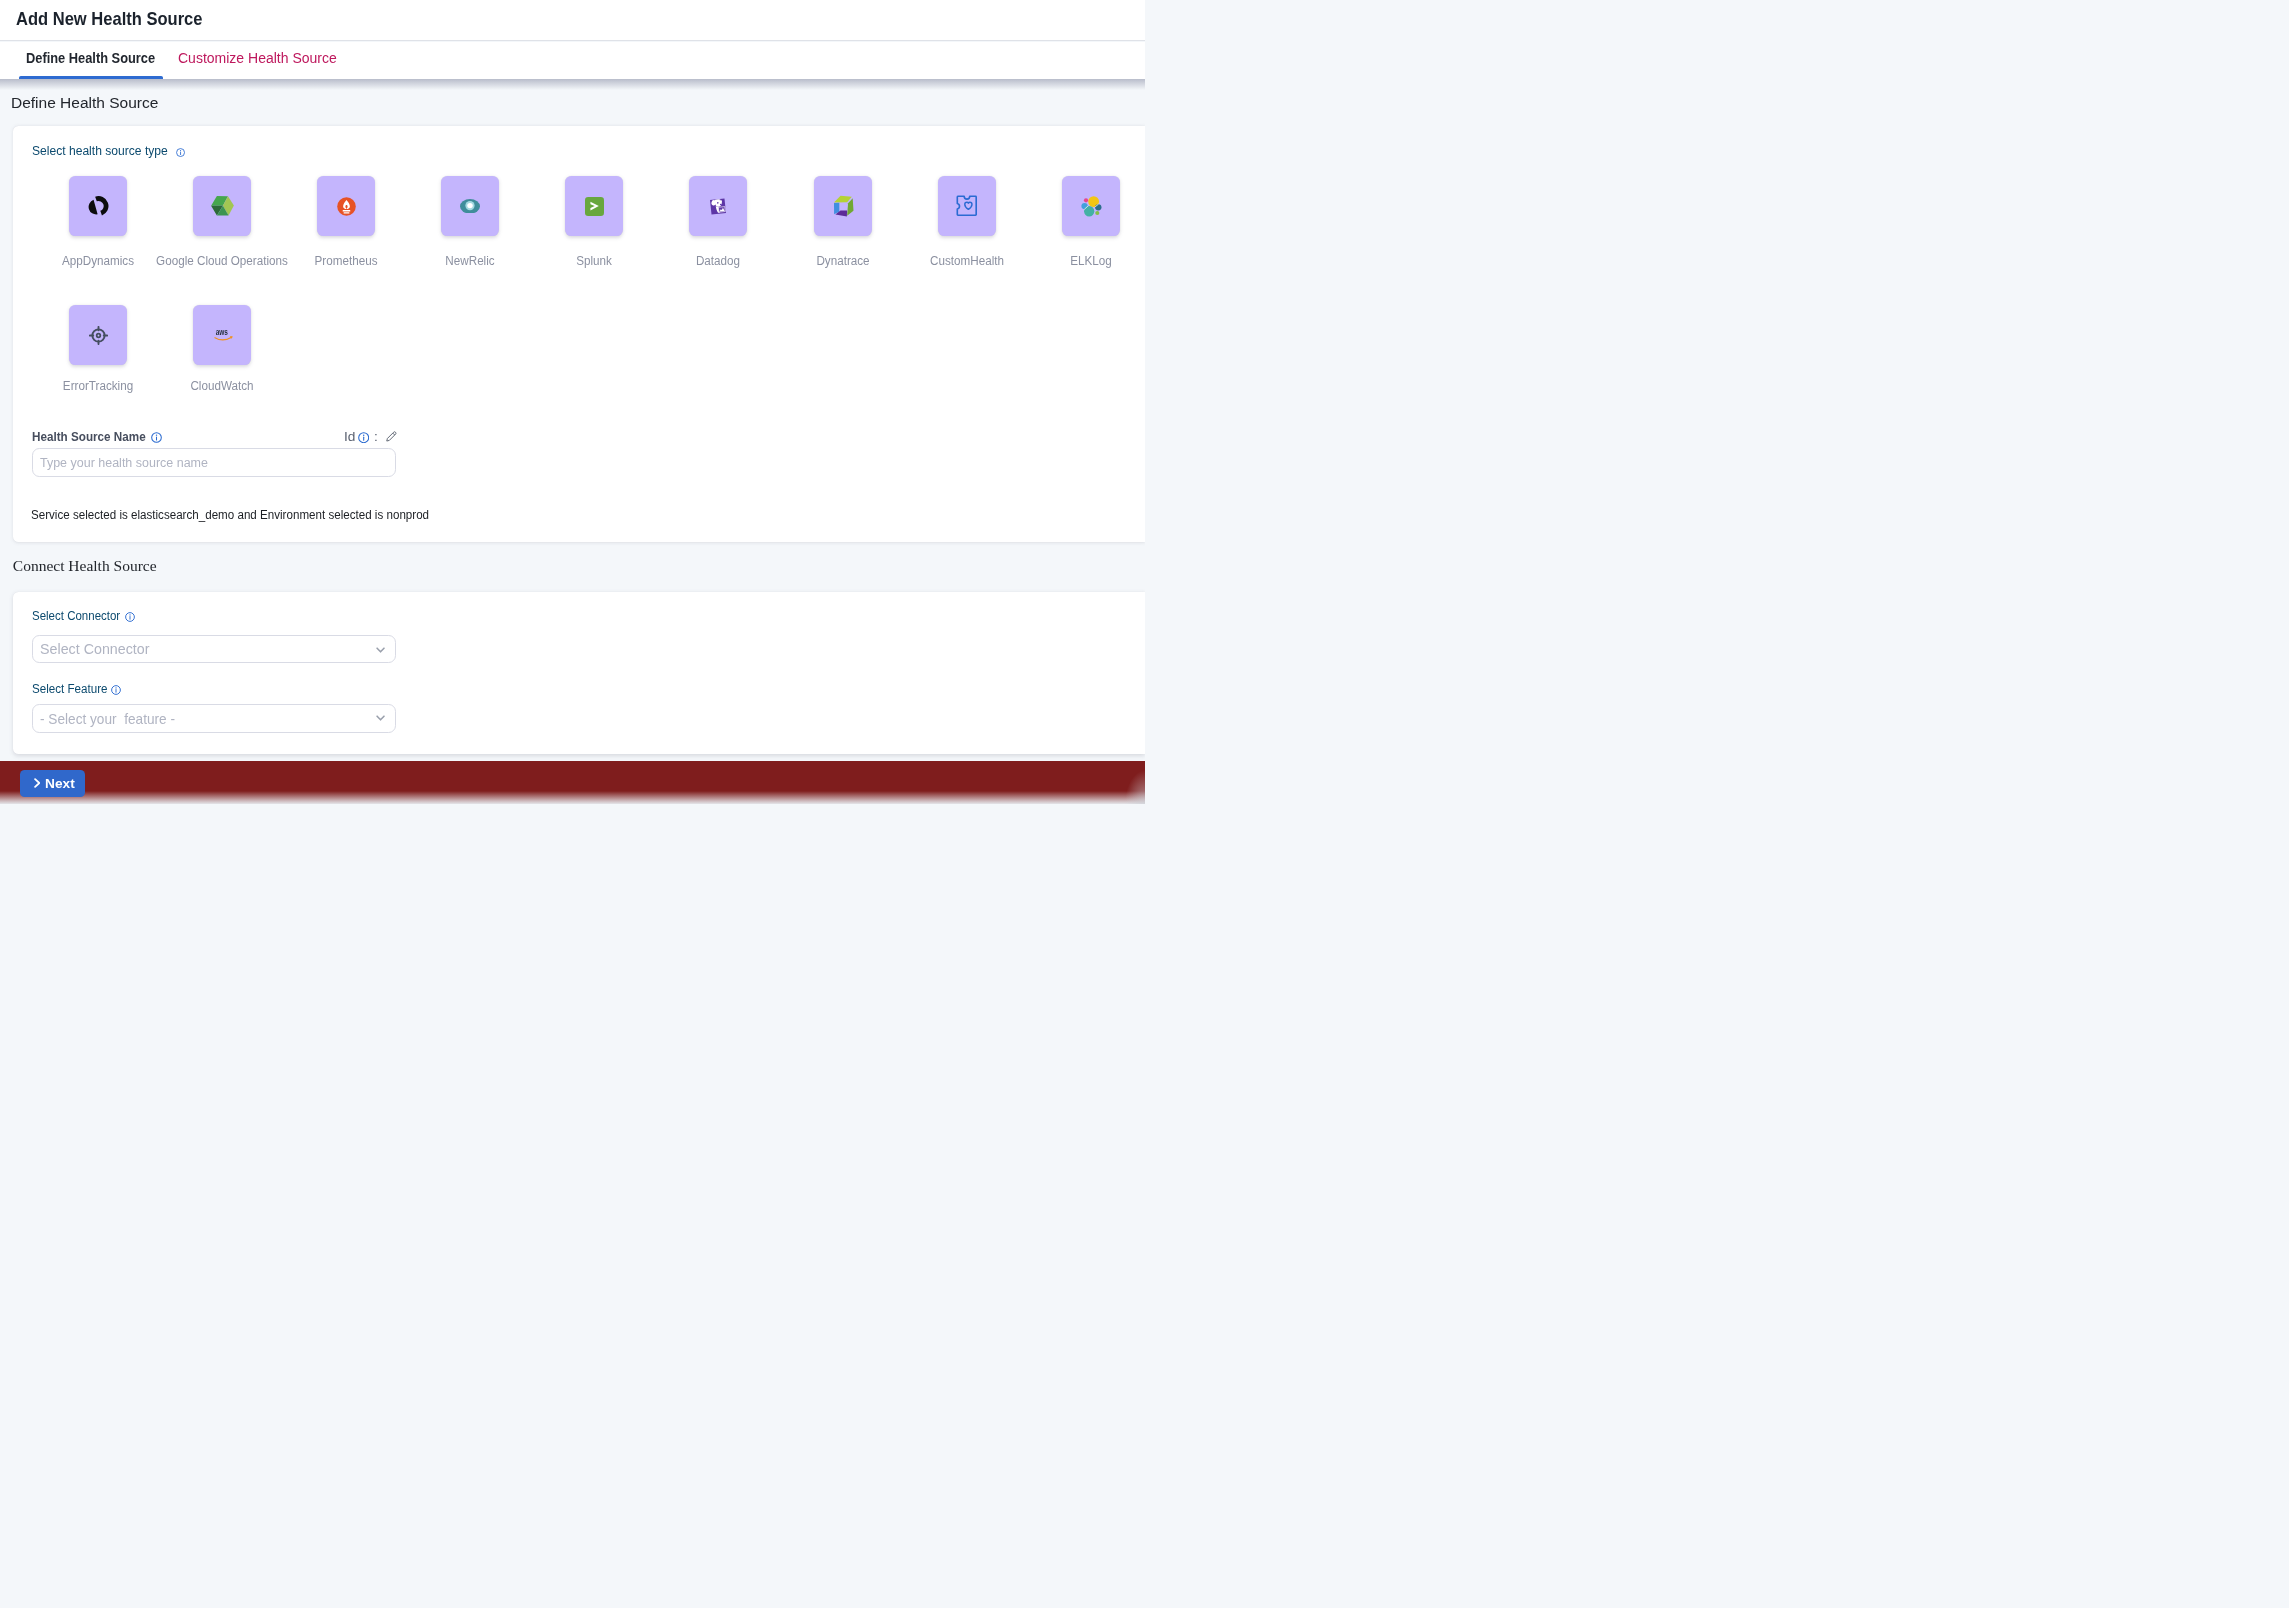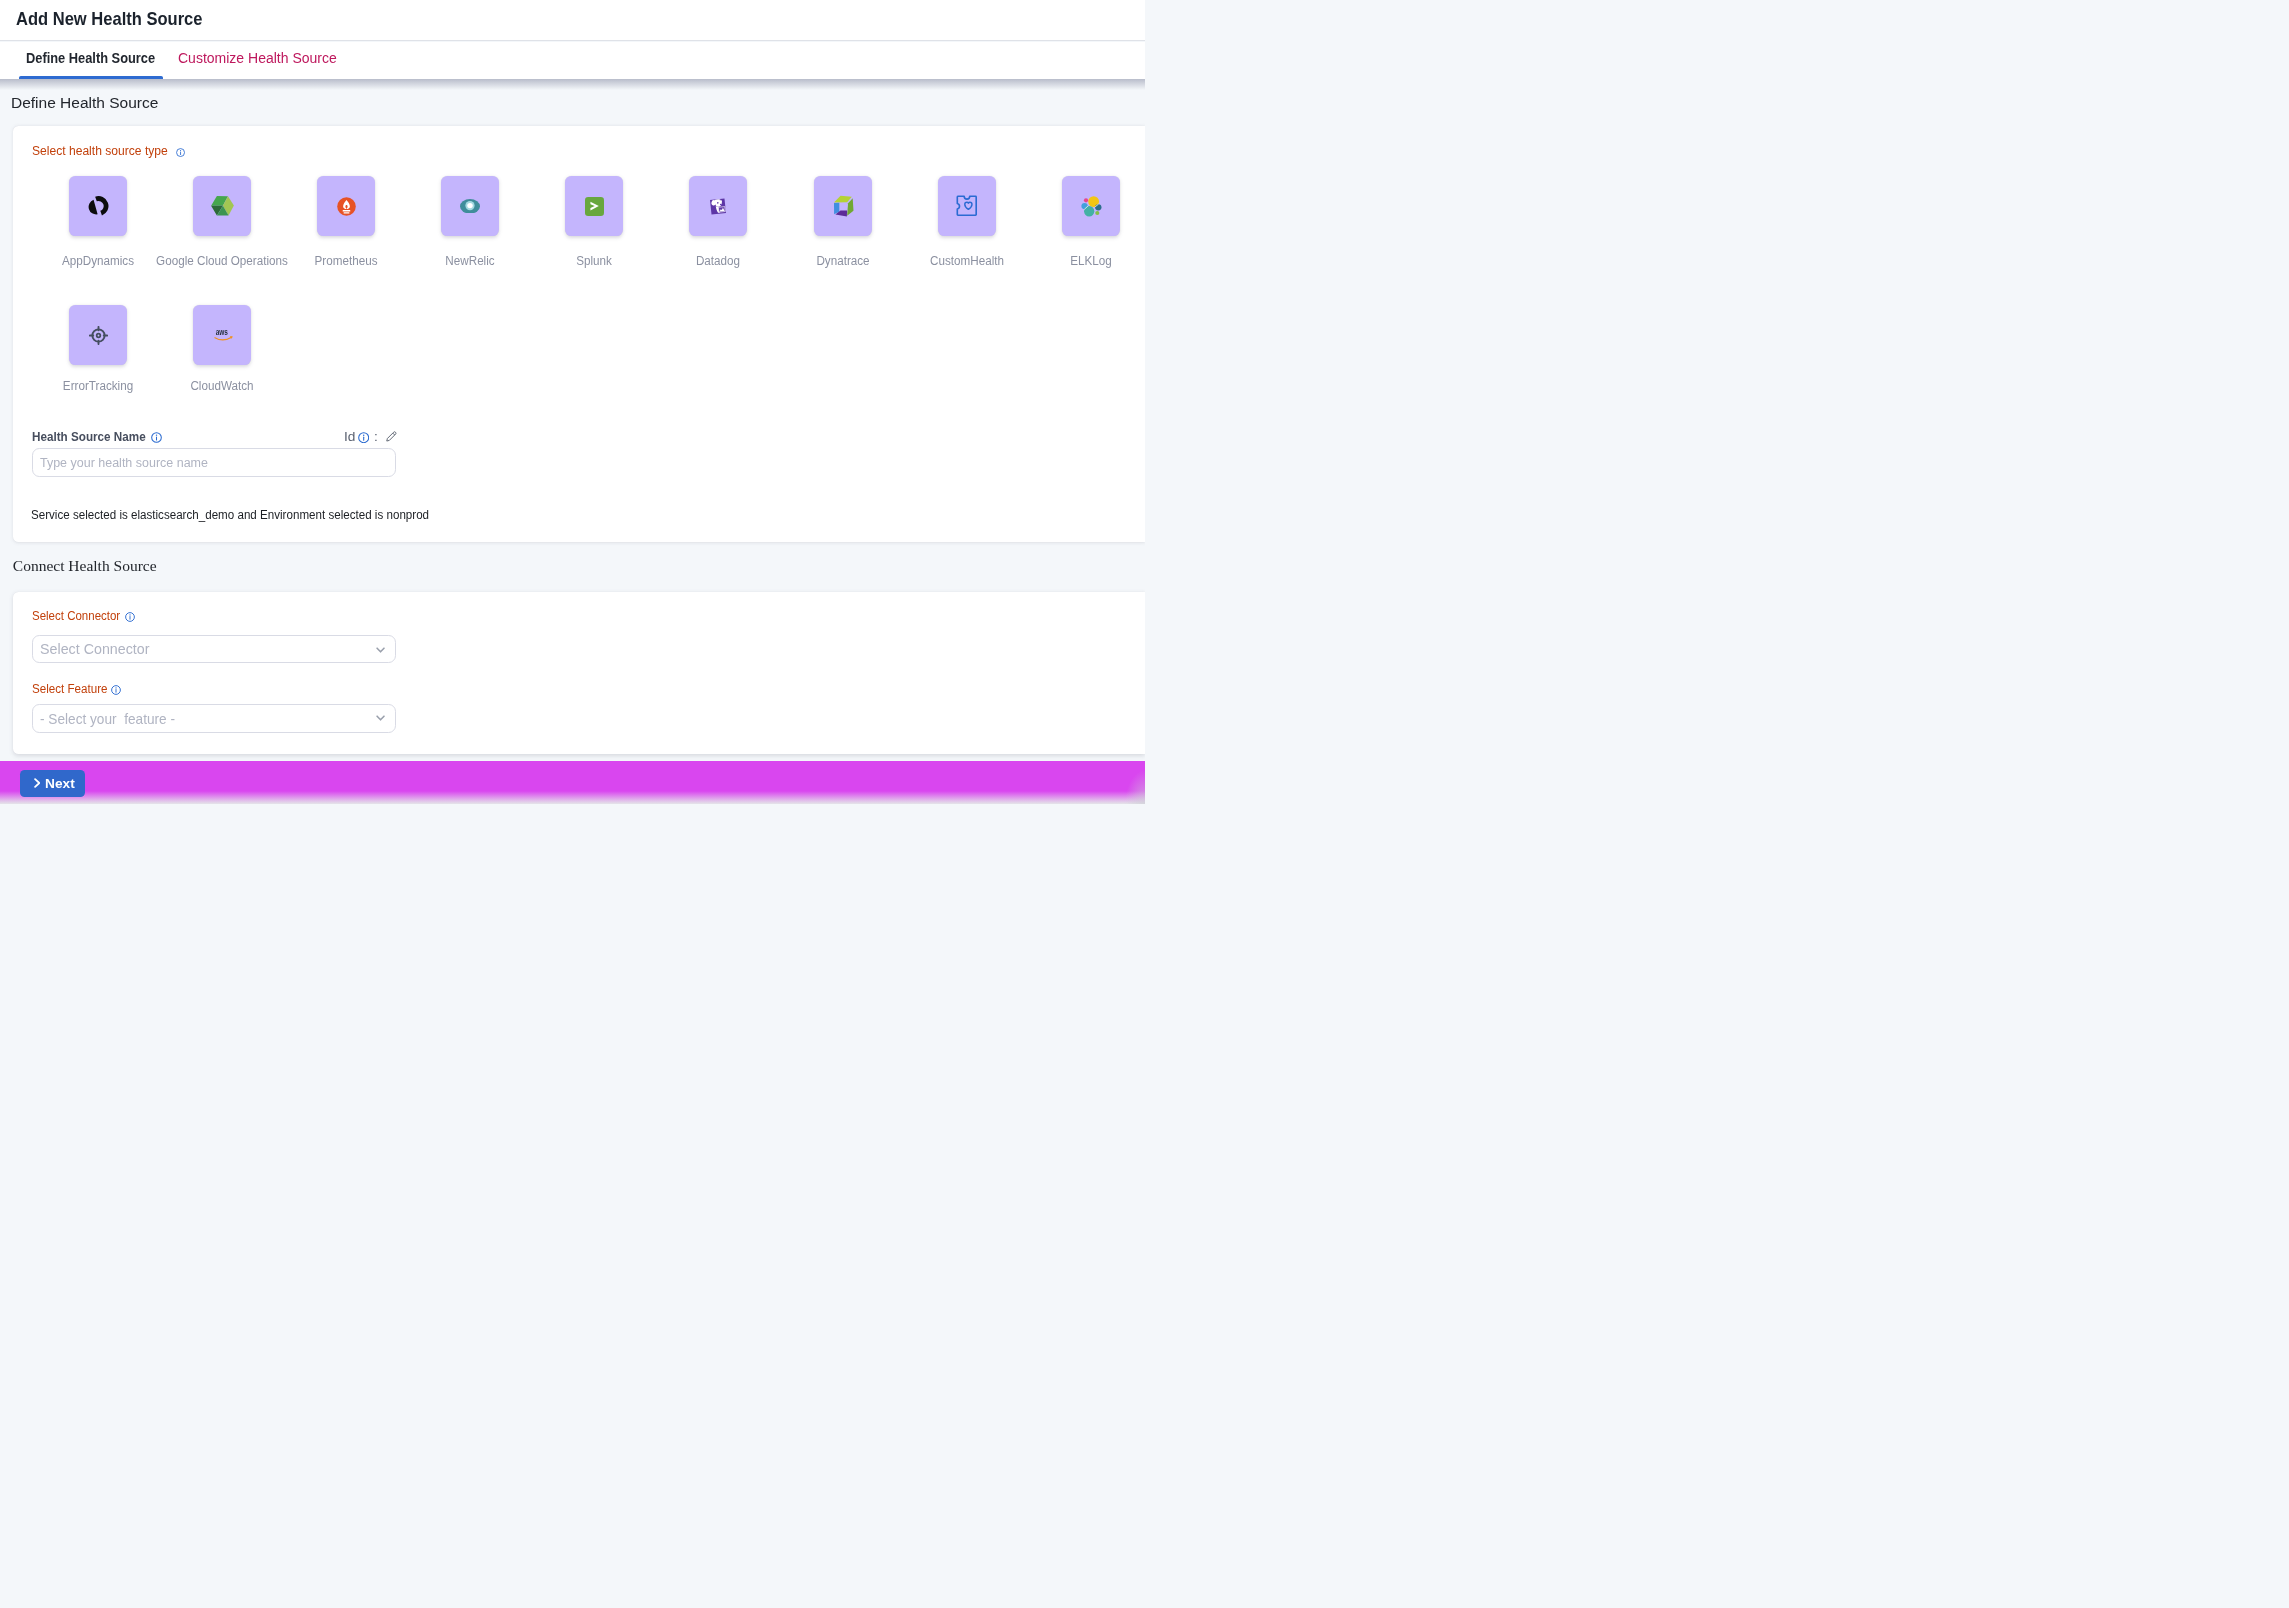--- a/index.html
+++ b/index.html
@@ -18,33 +18,33 @@
 #tabshadow { left:0; top:79px; width:1145px; height:11px; background:linear-gradient(to bottom, rgba(125,131,156,0.5), rgba(125,131,156,0.0)); }
 
 .h2 { font-size:15.5px; font-weight:400; color:#22262c; white-space:pre; }
 #h2a { left:11px; top:94px; }
 #h2b { left:12.8px; top:557px;font-family:Liberation Serif, serif; }
 
 .card { background:#fff; border-radius:5.5px; box-shadow:0 0 0.9px rgba(40,41,61,0.08), 0 0.9px 3.7px rgba(96,97,112,0.14); }
 #card1 { left:12.8px; top:126px; width:1132px; height:416px; border-radius:5.5px 0 0 5.5px; }
 #card2 { left:12.8px; top:592px; width:1132px; height:162px; border-radius:5.5px 0 0 5.5px; box-shadow:0 0 0.9px rgba(40,41,61,0.08), 0 1.8px 4.6px rgba(96,97,112,0.18); }
 
-.flabel { font-size:12.3px; color:#c2410c; white-space:pre; }
+.flabel { font-size:12.3px; color:#0c4a6e; white-space:pre; }
 .flabel .tx { display:inline-block; transform:scaleX(0.983); transform-origin:0 0; }
 .blabel { font-size:13.2px; font-weight:700; color:#474e5e; white-space:pre; }
 .blabel .tx { display:inline-block; transform:scaleX(0.886); transform-origin:0 0; }
 .ico-i { display:inline-block; vertical-align:-1.8px; margin-left:5.5px; }
 
 .thumb { position:absolute; width:58px; height:60px; background:#c4b5fd; border-radius:6.4px; box-shadow:0 0 0.9px rgba(40,41,61,0.12), 0 1.4px 3.7px rgba(96,97,112,0.22); display:flex; align-items:center; justify-content:center; }
 .tlabel { position:absolute; width:164px; text-align:center; font-size:12px; color:#8b90a0; transform:scaleX(0.973); transform-origin:50% 0; white-space:pre; }
 
 .input { position:absolute; border:0.9px solid #d9dbe5; border-radius:7.3px; background:#fff; }
 .ph { position:absolute; font-size:13.7px; color:#b0b4c2; white-space:pre; transform-origin:0 0; }
 
-#footer { left:0; top:761px; width:1145px; height:43px; background:#d946ef; }
+#footer { left:0; top:761px; width:1145px; height:43px; background:#7f1d1d; }
 #bgrad { position:absolute; left:0; top:30px; width:1145px; height:13.2px; background:linear-gradient(to bottom, rgba(228,229,233,0), rgba(228,229,233,0.8) 78%, #e4e5e9); }
 #brc { position:absolute; right:0; top:-11px; width:24px; height:55px; background:radial-gradient(ellipse 120% 90% at 100% 100%, rgba(206,208,214,0.7), rgba(206,208,214,0) 70%); }
 #btn { position:absolute; left:19.6px; top:8.7px; width:65px; height:27.4px; background:#3068cb; border-radius:4.6px; color:#fff; font-size:13.7px; font-weight:700; display:flex; align-items:center; justify-content:center; padding-left:4.6px; }
 </style>
 </head>
 <body>
 <div id="root">
   <div class="abs" id="hdr">
       <h1>Add New Health Source</h1>
     </div>

